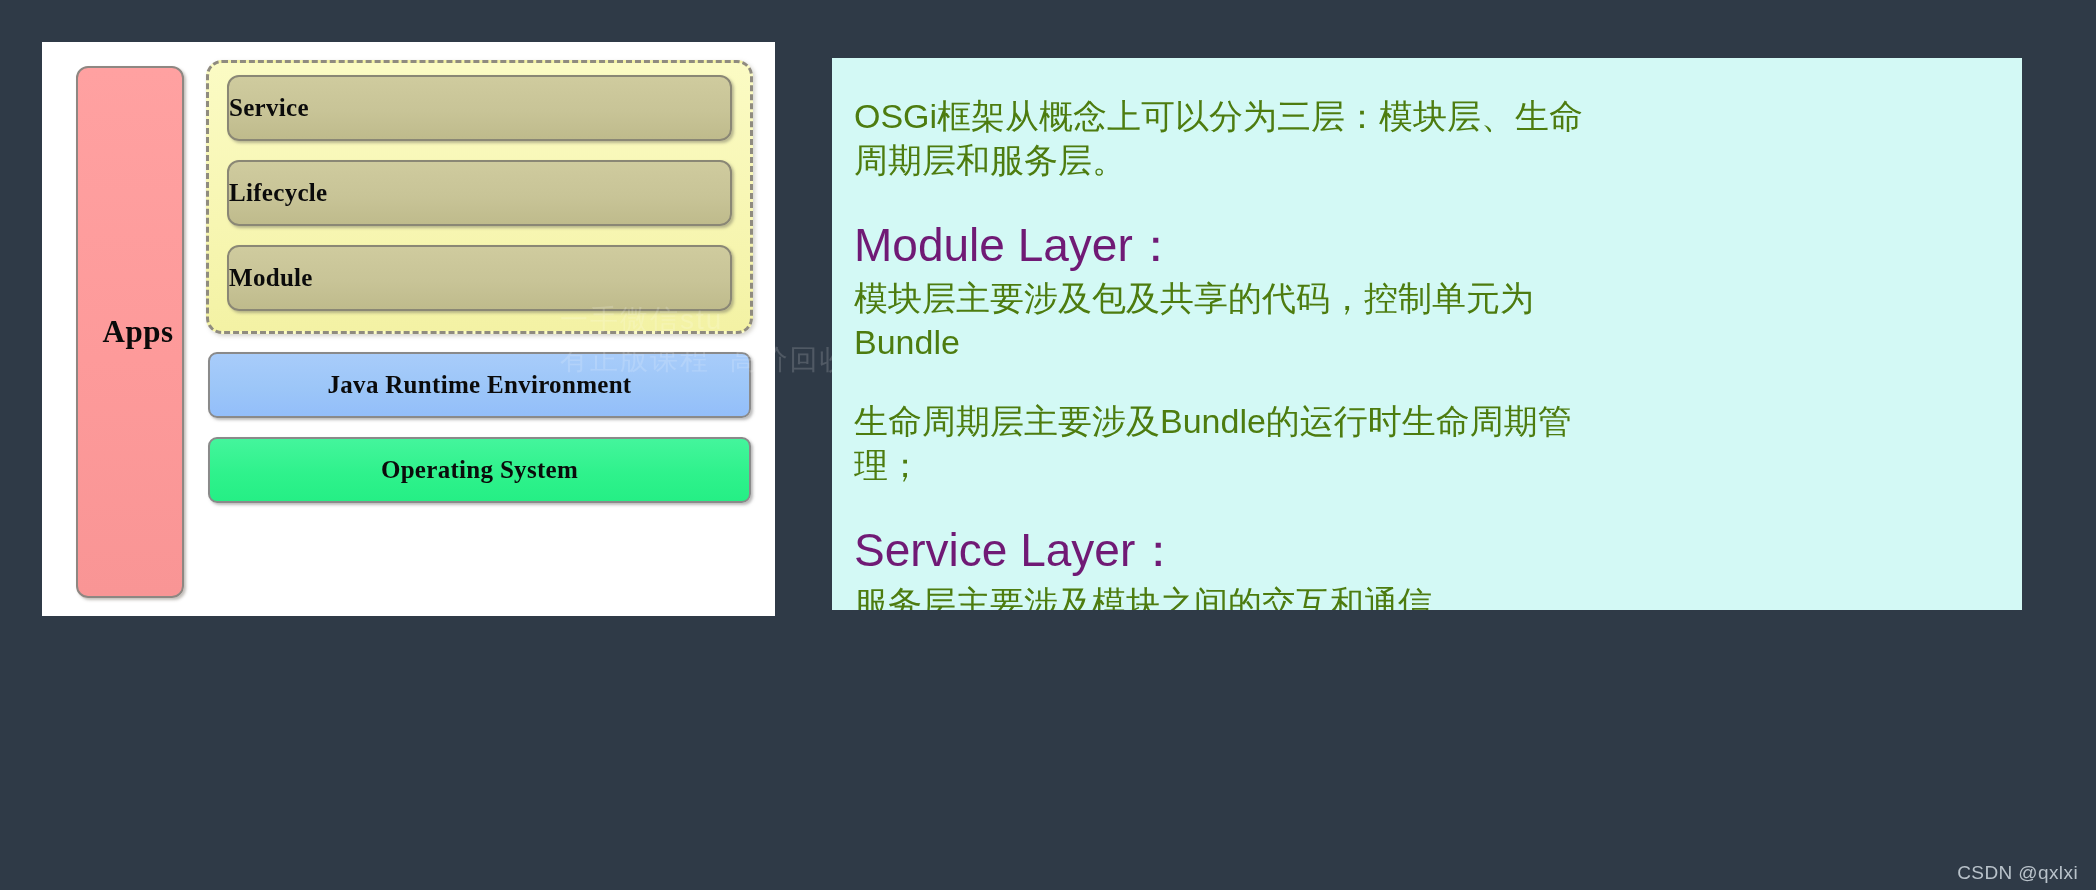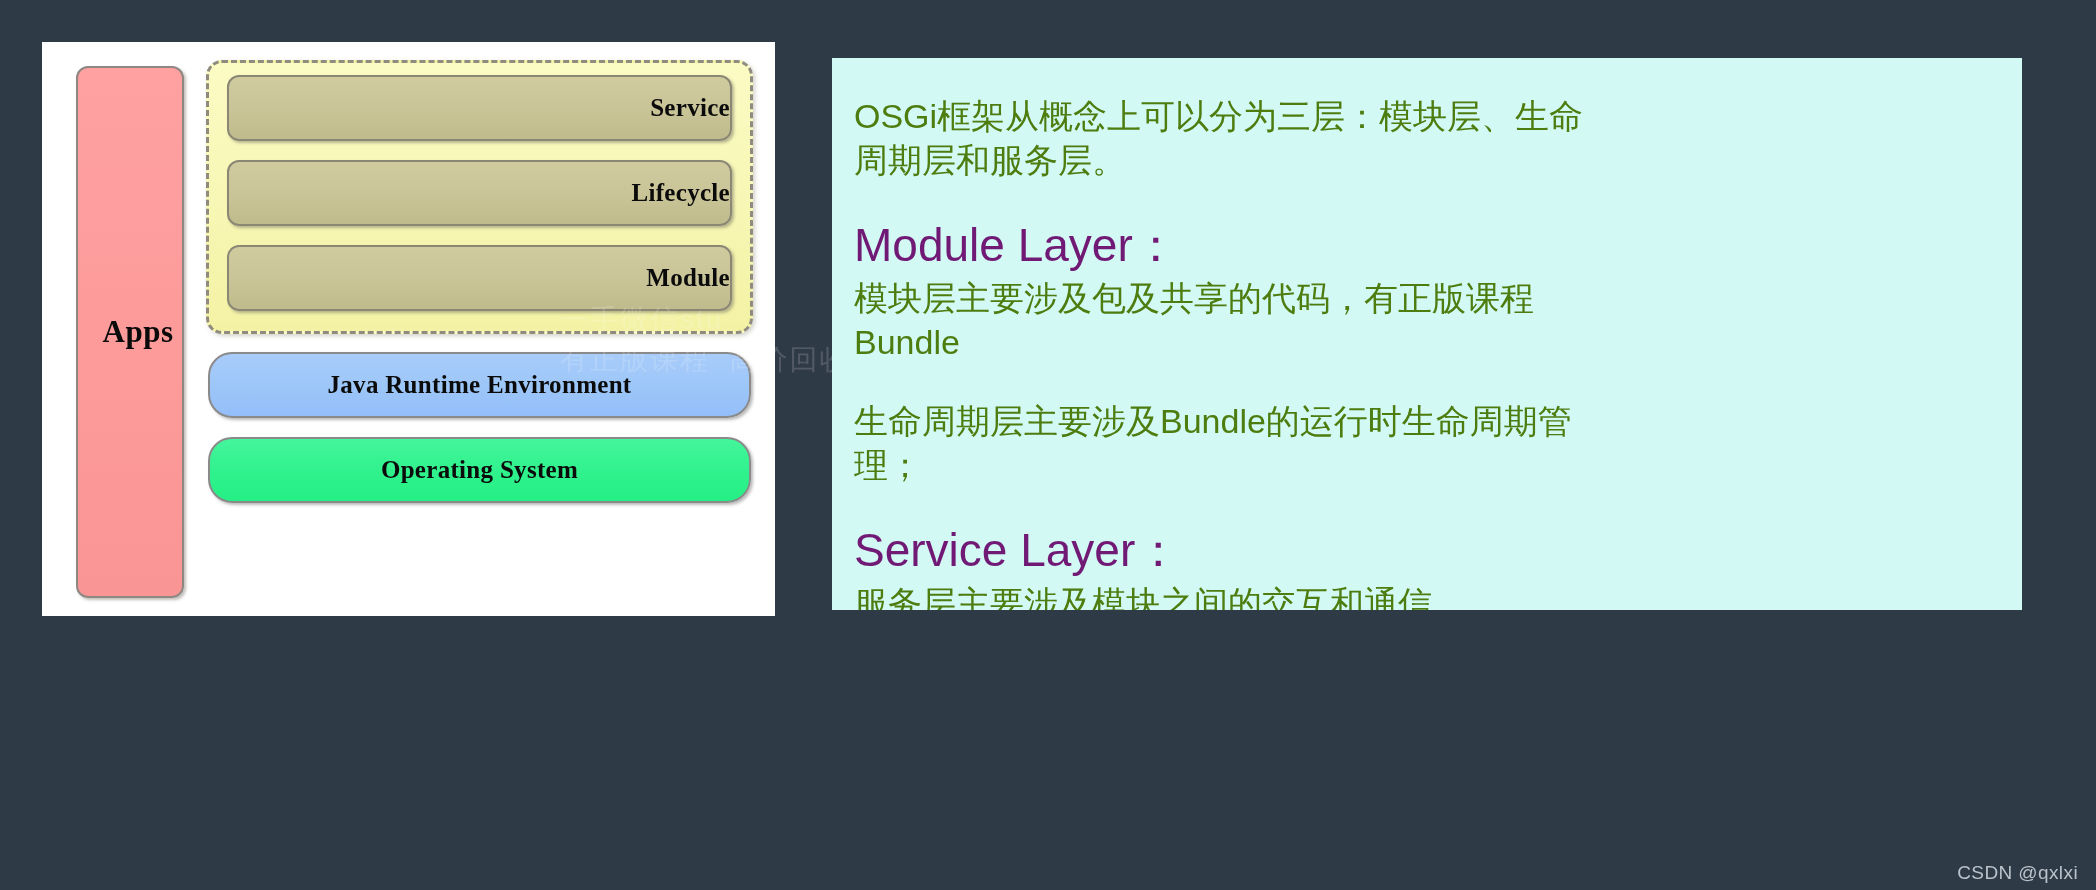--- a/index.html
+++ b/index.html
@@ -79,37 +79,37 @@
     letter-spacing: .5px;
   }
   .layer-box {
     background: linear-gradient(180deg, #cfcb9e 0%, #c8c497 55%, #bfbb8c 100%);
     border: 2px solid #8a8775;
     border-radius: 12px;
     box-shadow: 2px 2px 3px rgba(120,118,100,0.5);
     height: 62px;
     display: flex;
     align-items: center;
-    justify-content: flex-end;
+    justify-content: flex-start;
     margin-bottom: 19px;
   }
   .layer-box:last-child { margin-bottom: 4px; }
   .layer-box .label {
     font-family: "Liberation Serif", serif;
     font-weight: bold;
     font-size: 25px;
     color: #0b0b0b;
     letter-spacing: .3px;
   }
 
   
   .platform-box {
     height: 62px;
     border: 2px solid #8a8a8a;
-    border-radius: 24px;
+    border-radius: 9px;
     box-shadow: 2px 2px 3px rgba(120,120,120,0.5);
     display: flex;
     align-items: center;
     justify-content: center;
     margin-left: 2px;
     margin-right: 2px;
   }
   .platform-box .label {
     font-family: "Liberation Serif", serif;
     font-weight: bold;
@@ -220,21 +220,21 @@
 
   <div class="note-block">
     <div class="note-body">OSGi框架从概念上可以分为三层：模块层、生命
 周期层和服务层。</div>
   </div>
 
   <div class="note-spacer"></div>
 
   <div class="note-block">
     <div class="note-heading">Module Layer：</div>
-    <div class="note-body">模块层主要涉及包及共享的代码，有正版课程
+    <div class="note-body">模块层主要涉及包及共享的代码，控制单元为
 Bundle</div>
   </div>
 
   <div class="note-spacer"></div>
 
   <div class="note-block">
     <div class="note-body">生命周期层主要涉及Bundle的运行时生命周期管
 理；</div>
   </div>
 

